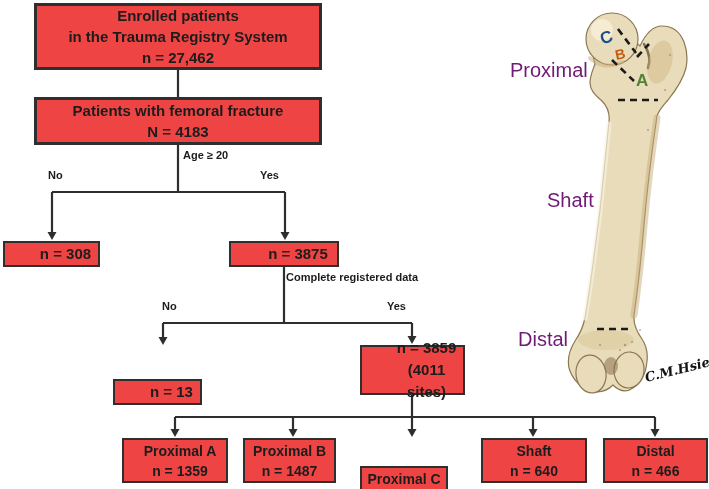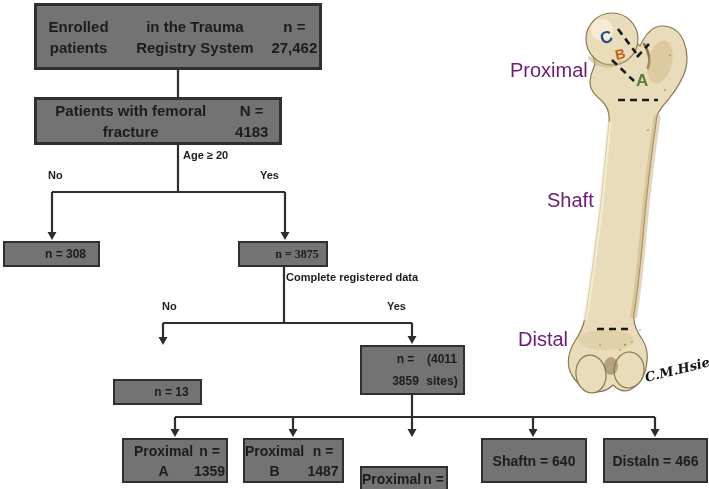--- a/index.html
+++ b/index.html
@@ -2,26 +2,26 @@
 <html><head>
 <meta charset="utf-8">
 <style>
   html,body{margin:0;padding:0;background:#fff;}
   .stage{
     position:relative;width:709px;height:489px;background:#ffffff;
     font-family:"Liberation Sans",sans-serif;color:#1c1c1c;overflow:hidden;
   }
   .connectors{position:absolute;left:0;top:0;pointer-events:none;}
   .box{
-    position:absolute;background:#737373;border:2px solid #2f2f2f;
-    display:flex;flex-direction:row;align-items:center;justify-content:center;
+    position:absolute;background:#ef4444;border:2px solid #2f2f2f;
+    display:flex;flex-direction:column;align-items:center;justify-content:center;
     text-align:center;font-weight:bold;box-sizing:border-box;
   }
   .box.big{border-width:3px;font-size:15px;line-height:21px;}
-  .box.small{font-size:12px;line-height:20px;padding-left:28px;}
+  .box.small{font-size:15px;line-height:20px;padding-left:28px;}
   .box.outcome{font-size:14px;line-height:20px;}
   .lbl{position:absolute;font-weight:bold;font-size:11px;white-space:nowrap;}
   .anat-lbl{position:absolute;font-weight:normal;font-size:20px;color:#701a75;white-space:nowrap;}
   .signature{
     position:absolute;left:644px;top:361px;font-family:"DejaVu Serif",serif;
     font-style:italic;font-weight:bold;font-size:13px;color:#111;
     transform:rotate(-14deg);white-space:nowrap;
   }
   .femur{position:absolute;left:540px;top:0;}
 </style>
@@ -61,48 +61,48 @@
       <polygon points="650.5,429 659.5,429 655,437"></polygon>
     </g>
   </svg>
 
   <div class="box big" style="left:34px;top:3px;width:288px;height:67px;">
     <div>Enrolled patients</div>
     <div>in the Trauma Registry System</div>
     <div>n = 27,462</div>
   </div>
 
-  <div class="box big" style="left:34px;top:97px;width:248px;height:48px;">
+  <div class="box big" style="left:34px;top:97px;width:288px;height:48px;">
     <div>Patients with femoral fracture</div>
     <div>N = 4183</div>
   </div>
 
   <div class="lbl" style="left:183px;top:149px;">Age ≥ 20</div>
   <div class="lbl" style="left:48px;top:169px;">No</div>
   <div class="lbl" style="left:260px;top:169px;">Yes</div>
 
   <div class="box small" style="left:3px;top:241px;width:97px;height:26px;">n = 308</div>
-  <div class="box small" style="left:238px;top:241px;width:90px;height:26px;font-family:Liberation Serif, serif;">n = 3875</div>
+  <div class="box small" style="left:229px;top:241px;width:110px;height:26px;">n = 3875</div>
 
   <div class="lbl" style="left:286px;top:271px;">Complete registered data</div>
   <div class="lbl" style="left:162px;top:300px;">No</div>
   <div class="lbl" style="left:387px;top:300px;">Yes</div>
 
   <div class="box small" style="left:113px;top:346px;width:89px;height:26px;margin-top:33px;">n = 13</div>
 
   <div class="box small" style="left:360px;top:345px;width:105px;height:50px;line-height:22px;justify-content:center;">
     <div>n = 3859</div>
     <div>(4011 sites)</div>
   </div>
 
   <div class="box outcome" style="left:122px;top:438px;width:106px;height:45px;padding-left:10px;">
     <div>Proximal A</div>
     <div>n = 1359</div>
   </div>
-  <div class="box outcome" style="left:243px;top:438px;width:101px;height:45px;">
+  <div class="box outcome" style="left:243px;top:438px;width:93px;height:45px;">
     <div>Proximal B</div>
     <div>n = 1487</div>
   </div>
   <div class="box outcome" style="left:360px;top:438px;width:88px;height:45px;margin-top:28px;">
     <div>Proximal C</div>
     <div>n = 59</div>
   </div>
   <div class="box outcome" style="left:481px;top:438px;width:106px;height:45px;">
     <div>Shaft</div>
     <div>n = 640</div>

